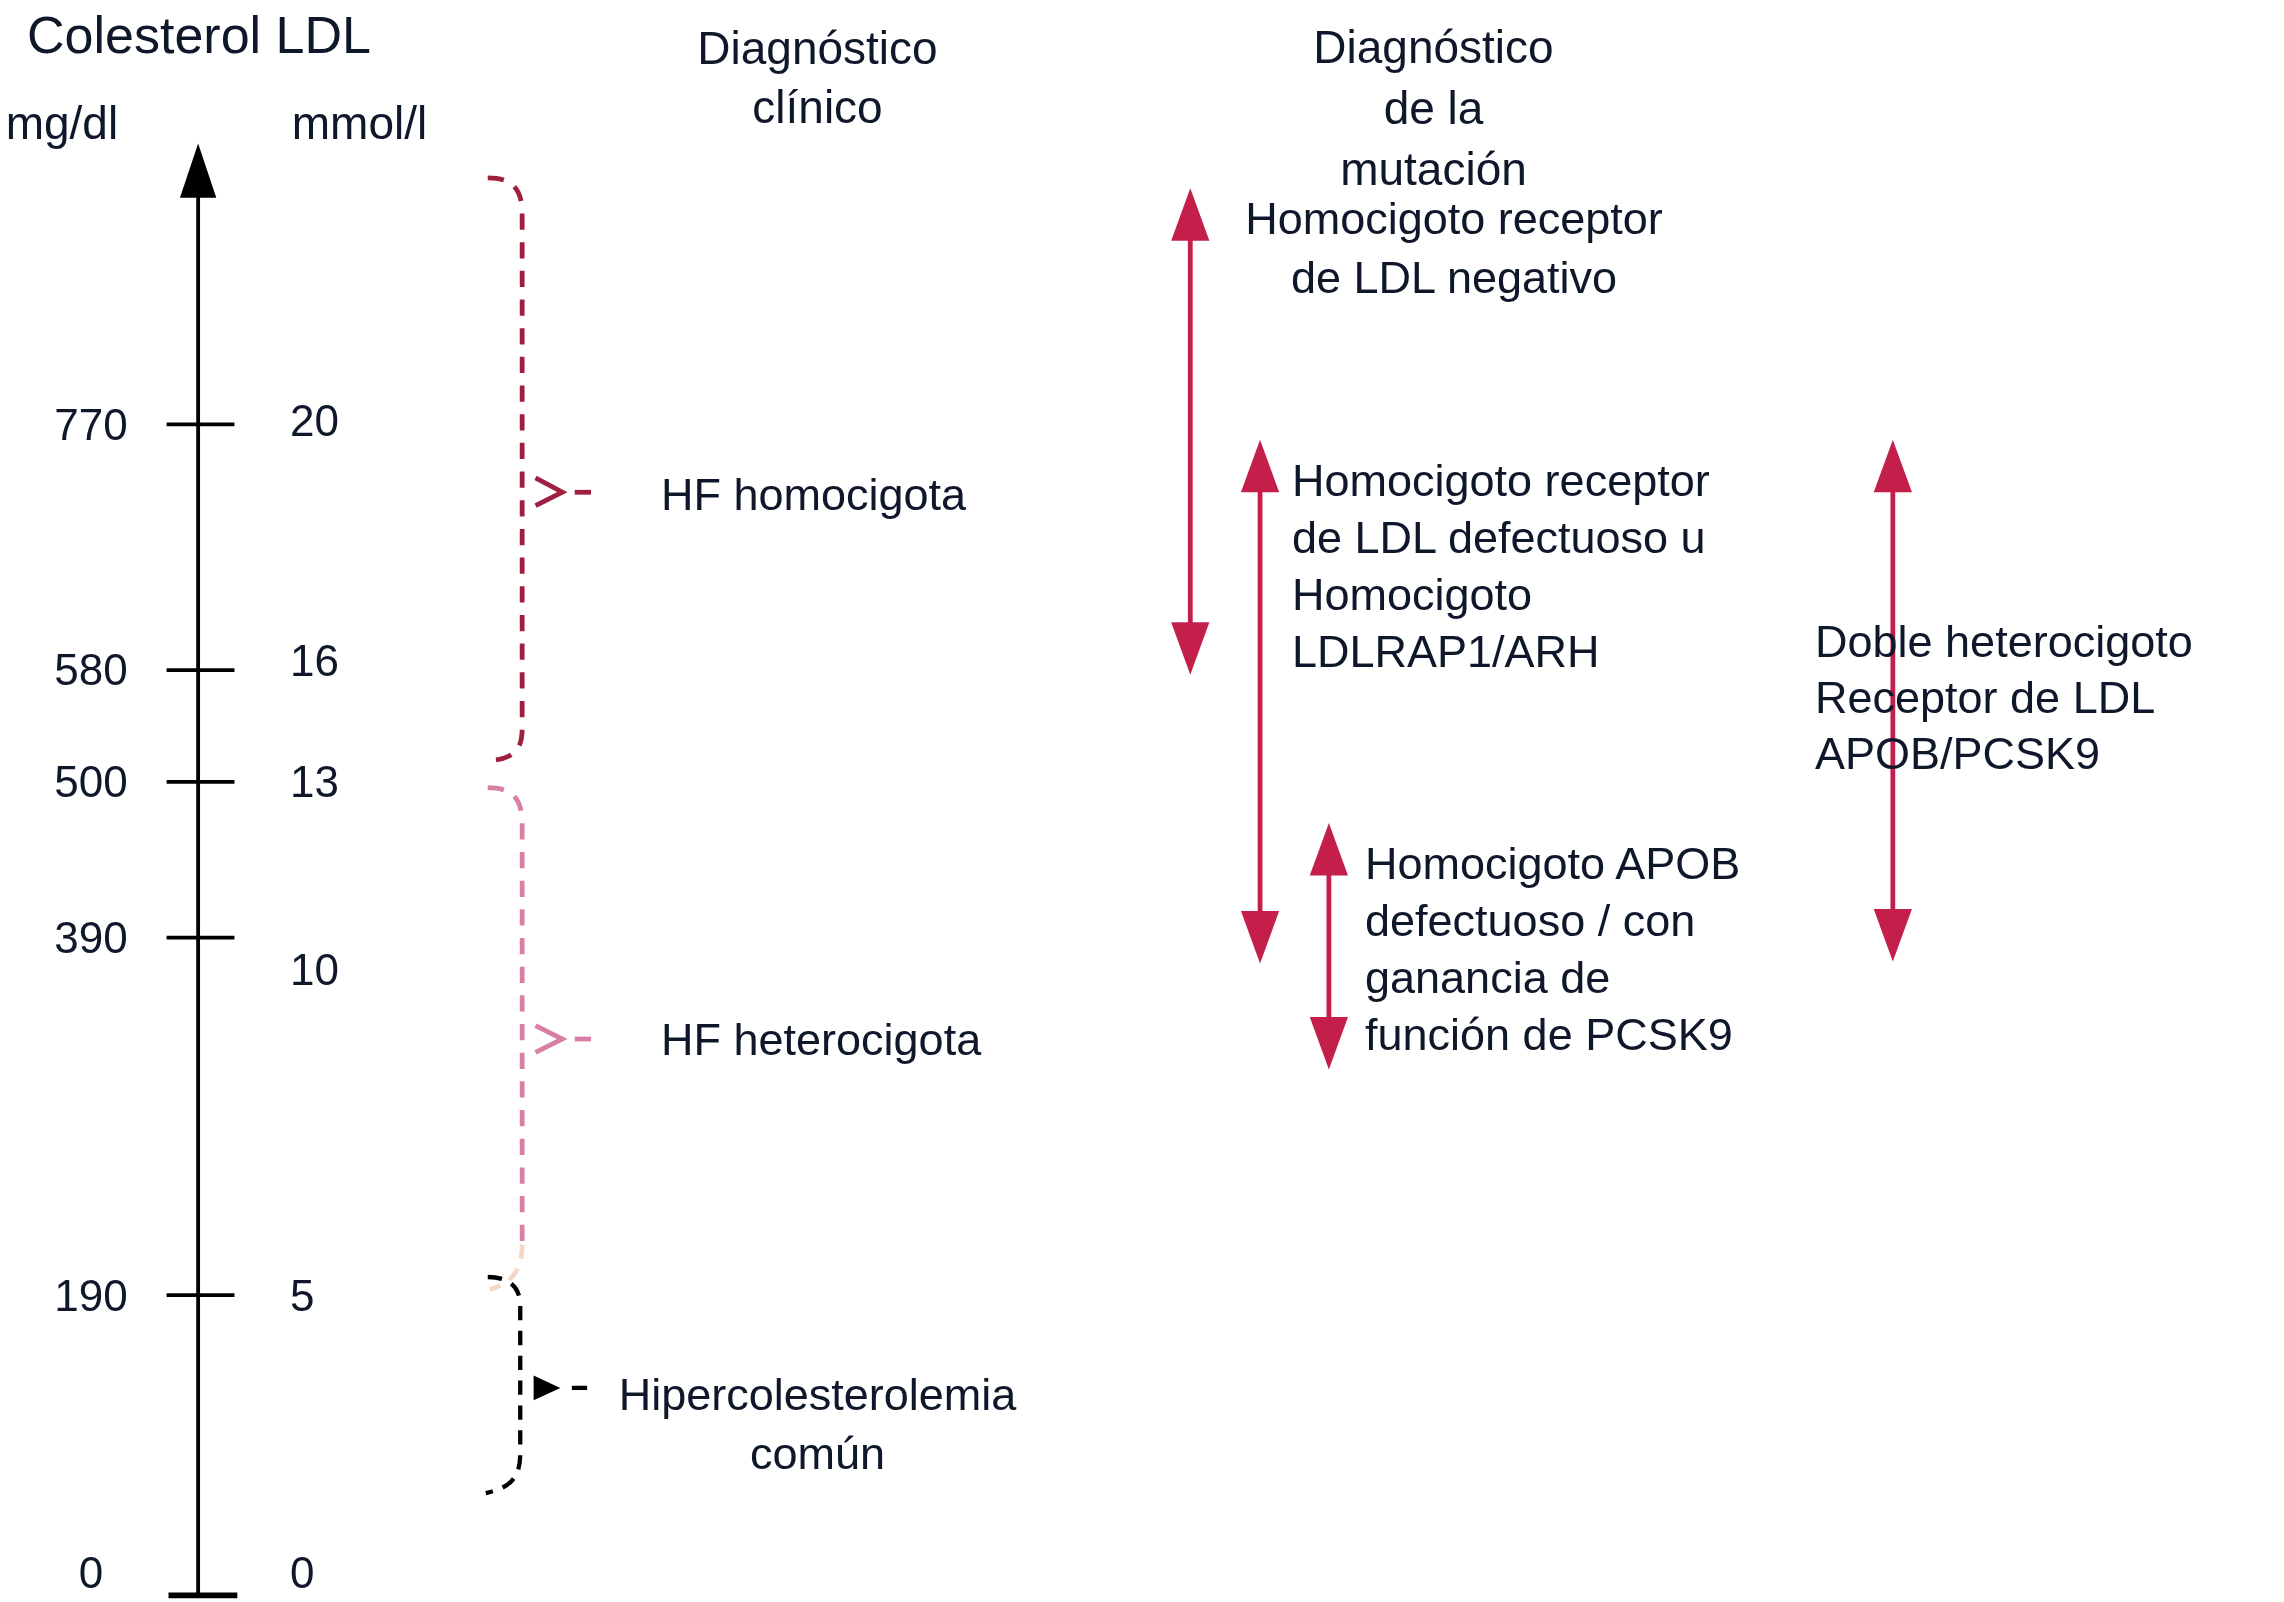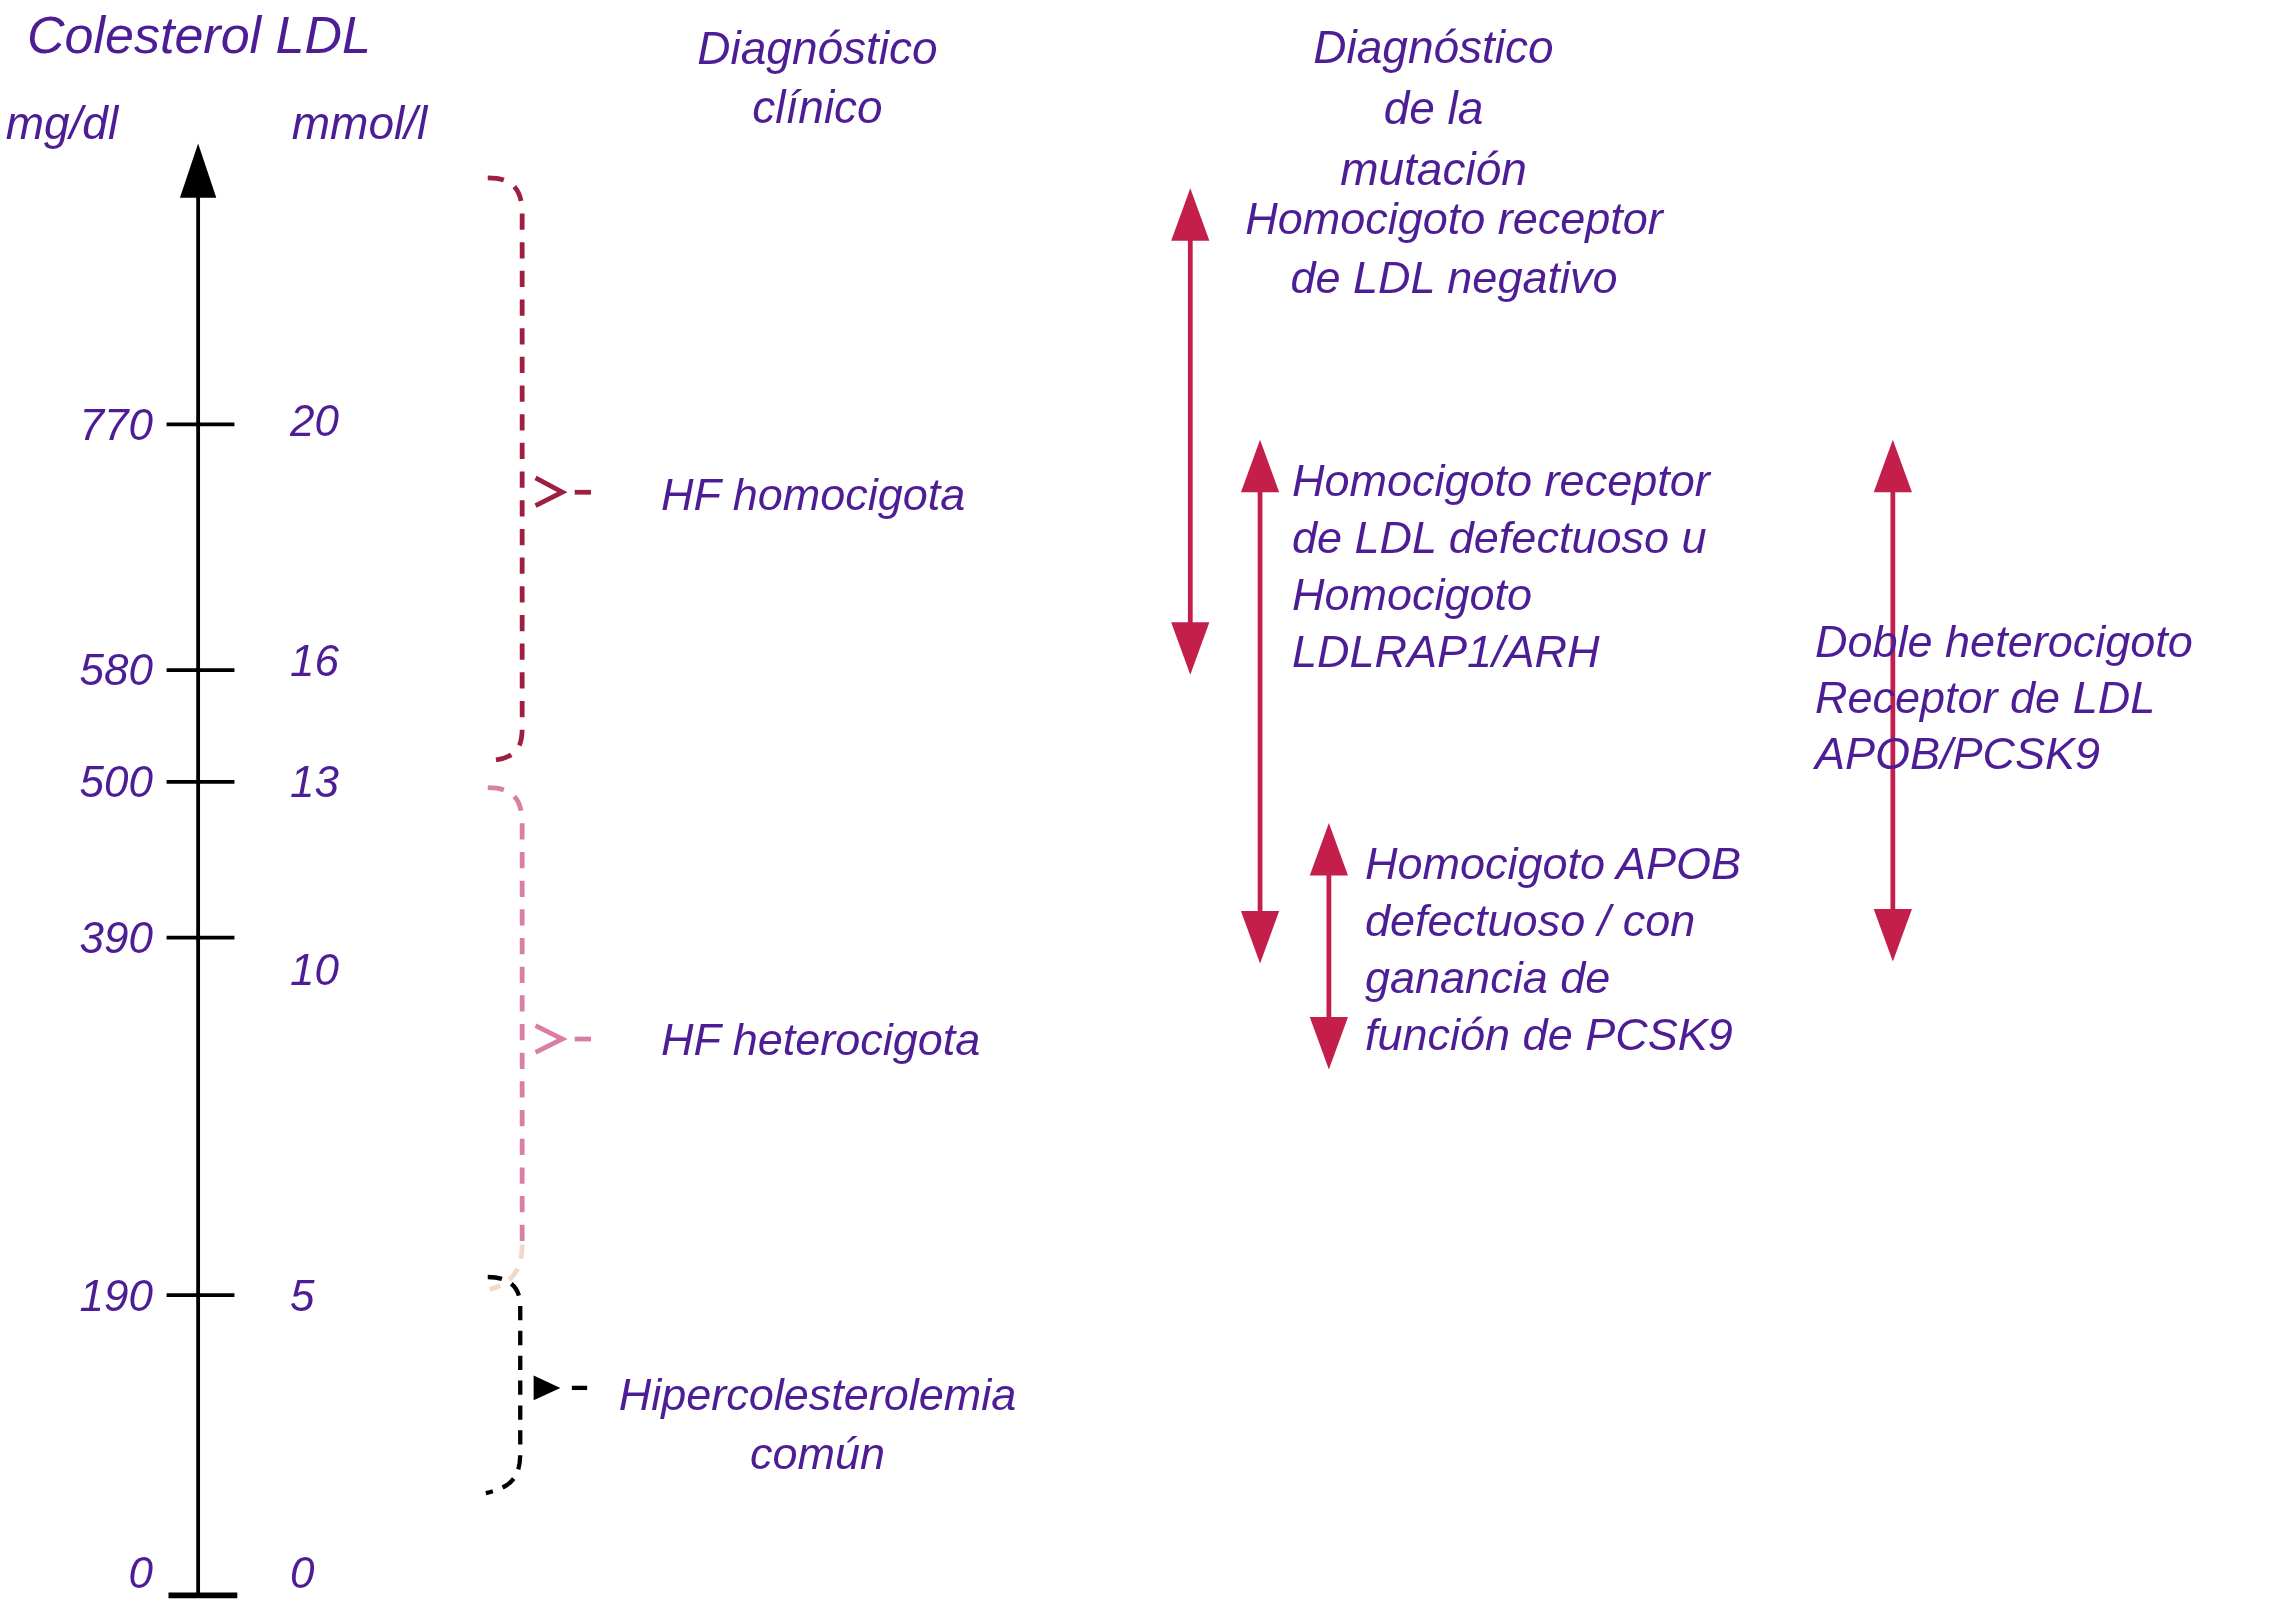--- a/index.html
+++ b/index.html
@@ -9,25 +9,24 @@
     background:#ffffff;
     font-family:"Liberation Sans","DejaVu Sans",sans-serif;
     color:#111;
     overflow:hidden;
   }
   .lbl{
     position:absolute;
     font-size:45px;
     line-height:57px;
     white-space:pre-line;
-    color:#4c1d95;
-    font-style:italic;
+    color:#0f172a;
   }
   .center{text-align:center;}
-  .right{text-align:right;}
+  .right{text-align:center;}
   .title{font-size:52px;line-height:59px;}
   .hdr{font-size:46px;line-height:59px;}
   .tick-num{font-size:44px;line-height:59px;}
   svg{position:absolute;left:0;top:0;}
 </style>
 </head>
 <body>
 
 <div class="canvas">
 

